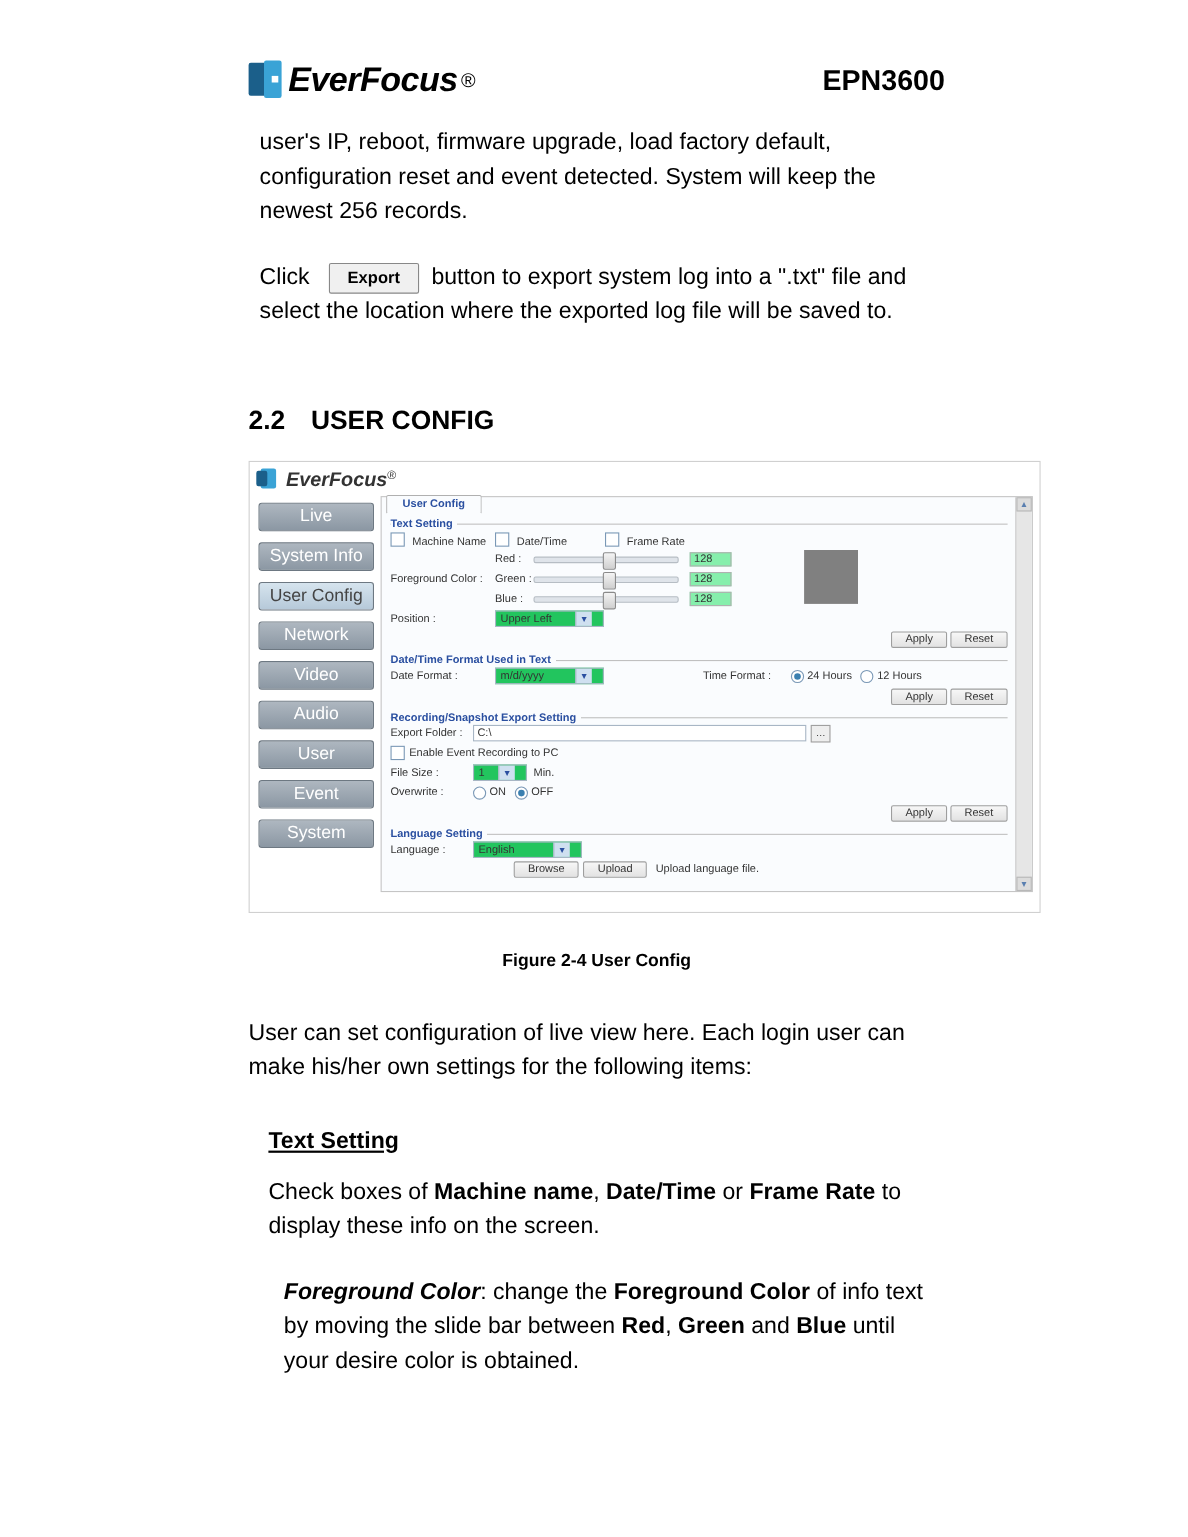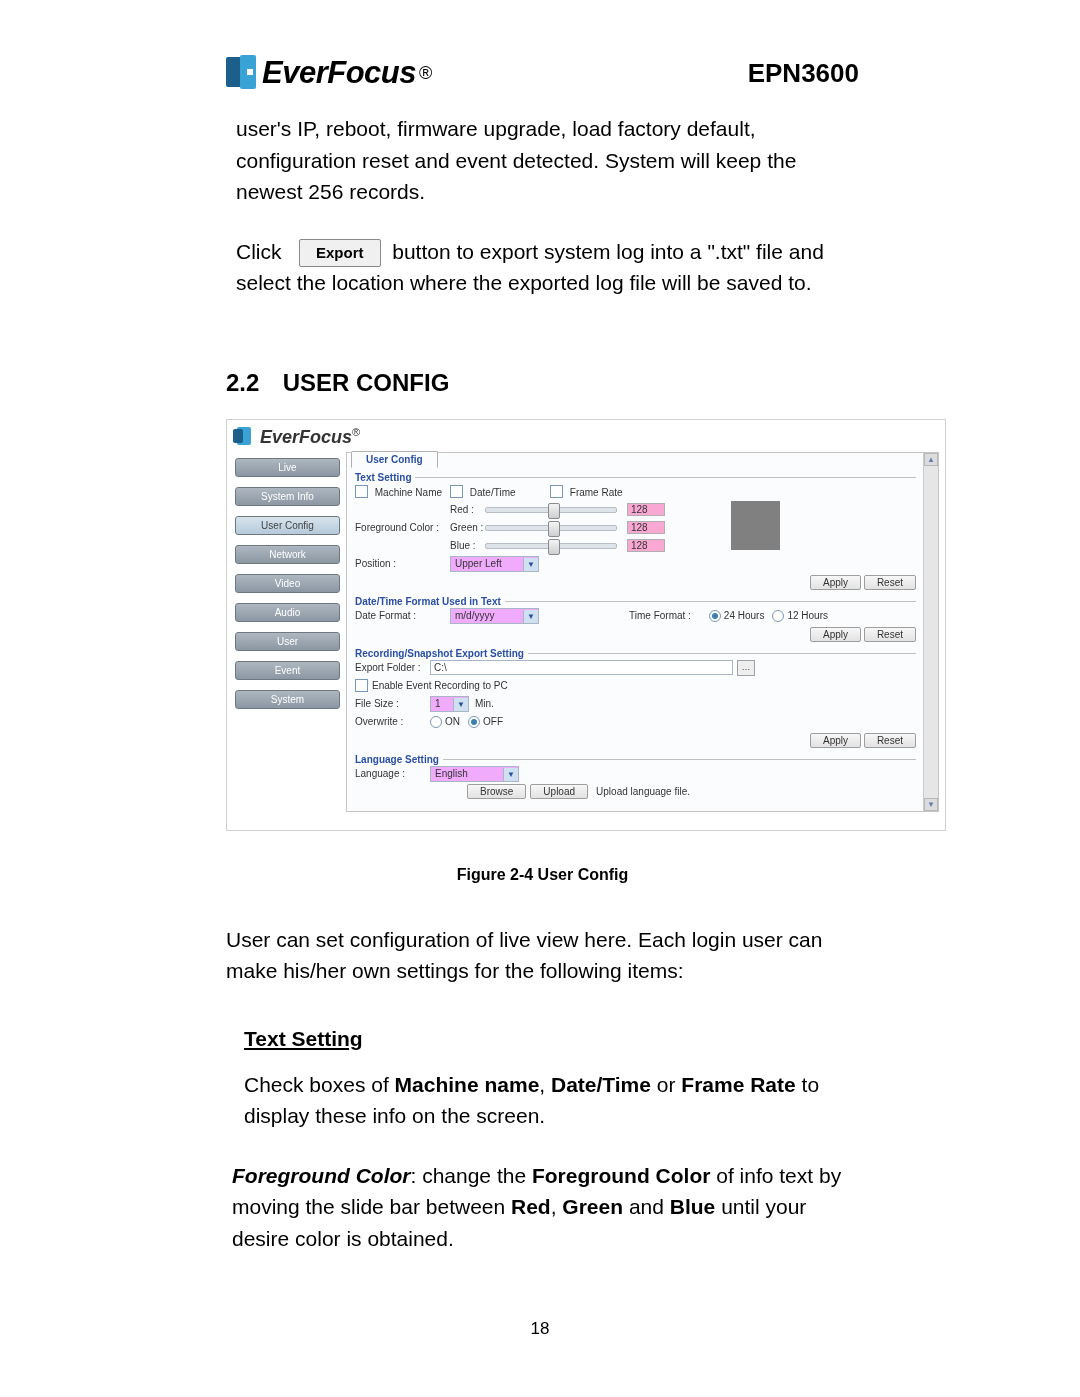--- a/index.html
+++ b/index.html
@@ -139,21 +139,21 @@
   .sidebar {
     width: 105px;
     padding: 6px 6px 6px 8px;
   }
   .nav-btn {
     display: block;
     background: linear-gradient(#aeb7c0, #8b97a3);
     border: 1px solid #6d7882;
     border-radius: 3px;
     color: #fff;
-    font-size: 10px;
+    font-size: 16px;
     text-align: center;
     padding: 3px 0;
     margin-bottom: 10px;
   }
   .nav-btn.active {
     background: linear-gradient(#d6e4ee, #b6c9d9);
     color: #444;
   }
   .content-area {
     flex: 1;
@@ -243,38 +243,38 @@
     position: absolute;
     left: 62px; top: -5px;
     width: 10px; height: 14px;
     background: linear-gradient(#f4f4f4,#cfcfcf);
     border: 1px solid #8a8a8a;
     border-radius: 2px;
   }
   .val-box {
     display: inline-block;
     border: 1px solid #b0b0b0;
-    background: #f9a8d4;
+    background: #86efac;
     width: 30px;
     padding: 0 3px;
     font-size: 10px;
     margin-left: 10px;
   }
   .swatch {
     display: inline-block;
     width: 49px; height: 49px;
     background: #808080;
     margin-left: 10px;
   }
   .dropdown {
     display: inline-block;
     border: 1px solid #a8b6c5;
-    background: #f0abfc;
-    font-size: 10px;
-    padding: 1px 2px 1px 4px;
+    background: #22c55e;
+    font-size: 10px;
+    padding: 1px 12px 1px 4px;
     position: relative;
   }
   .dropdown .arrow {
     display: inline-block;
     width: 14px;
     background: #cfe0f0;
     border-left: 1px solid #a8b6c5;
     text-align: center;
     color: #2a4fa0;
     font-size: 8px;
@@ -542,19 +542,18 @@
   <div class="caption">Figure 2-4 User Config</div>
 
   <p class="body-text" style="margin-left:0">User can set configuration of live view here. Each login user can make his/her own settings for the following items:</p>
 
   <div class="sub-head">Text Setting</div>
 
   <p class="body-text" style="margin-left:18px">
     <span>Check boxes of </span><b>Machine name</b><span>, </span><b>Date/Time</b><span> or </span><b>Frame Rate</b><span> to display these info on the screen.</span>
   </p>
 
-  <p class="body-text" style="margin-left:6px">
+  <p class="body-text" style="margin-left:32px">
     <b><i>Foreground Color</i></b><span>: change the </span><b>Foreground Color</b><span> of info text by moving the slide bar between </span><b>Red</b><span>, </span><b>Green</b><span> and </span><b>Blue</b><span> until your desire color is obtained.</span>
   </p>
 
-  <div class="page-number">18</div>
 
 </div>
 
 </body></html>

